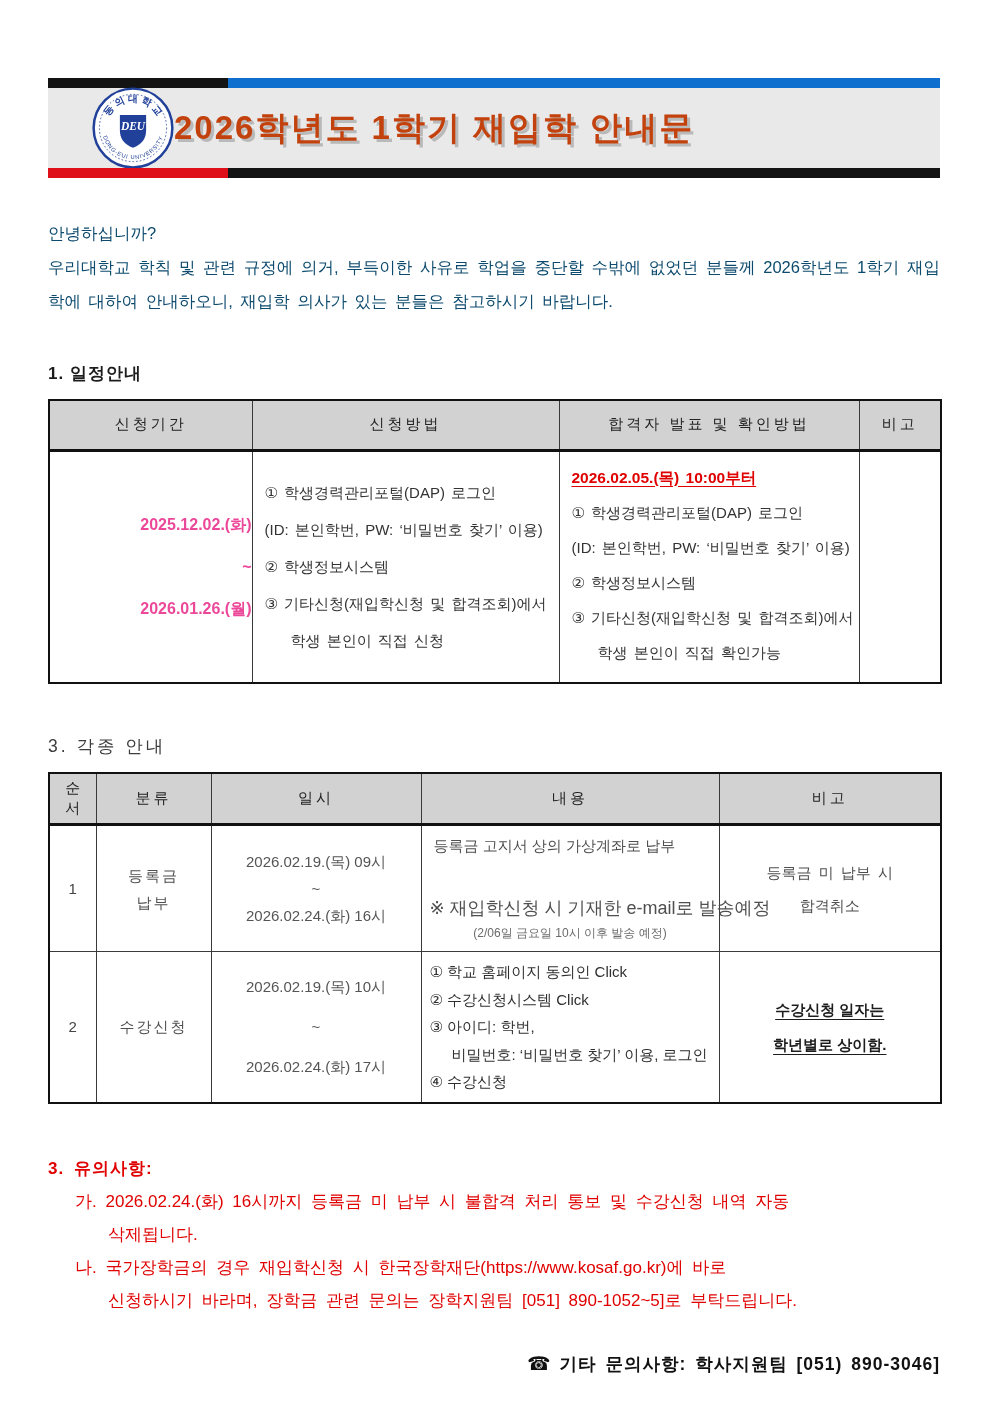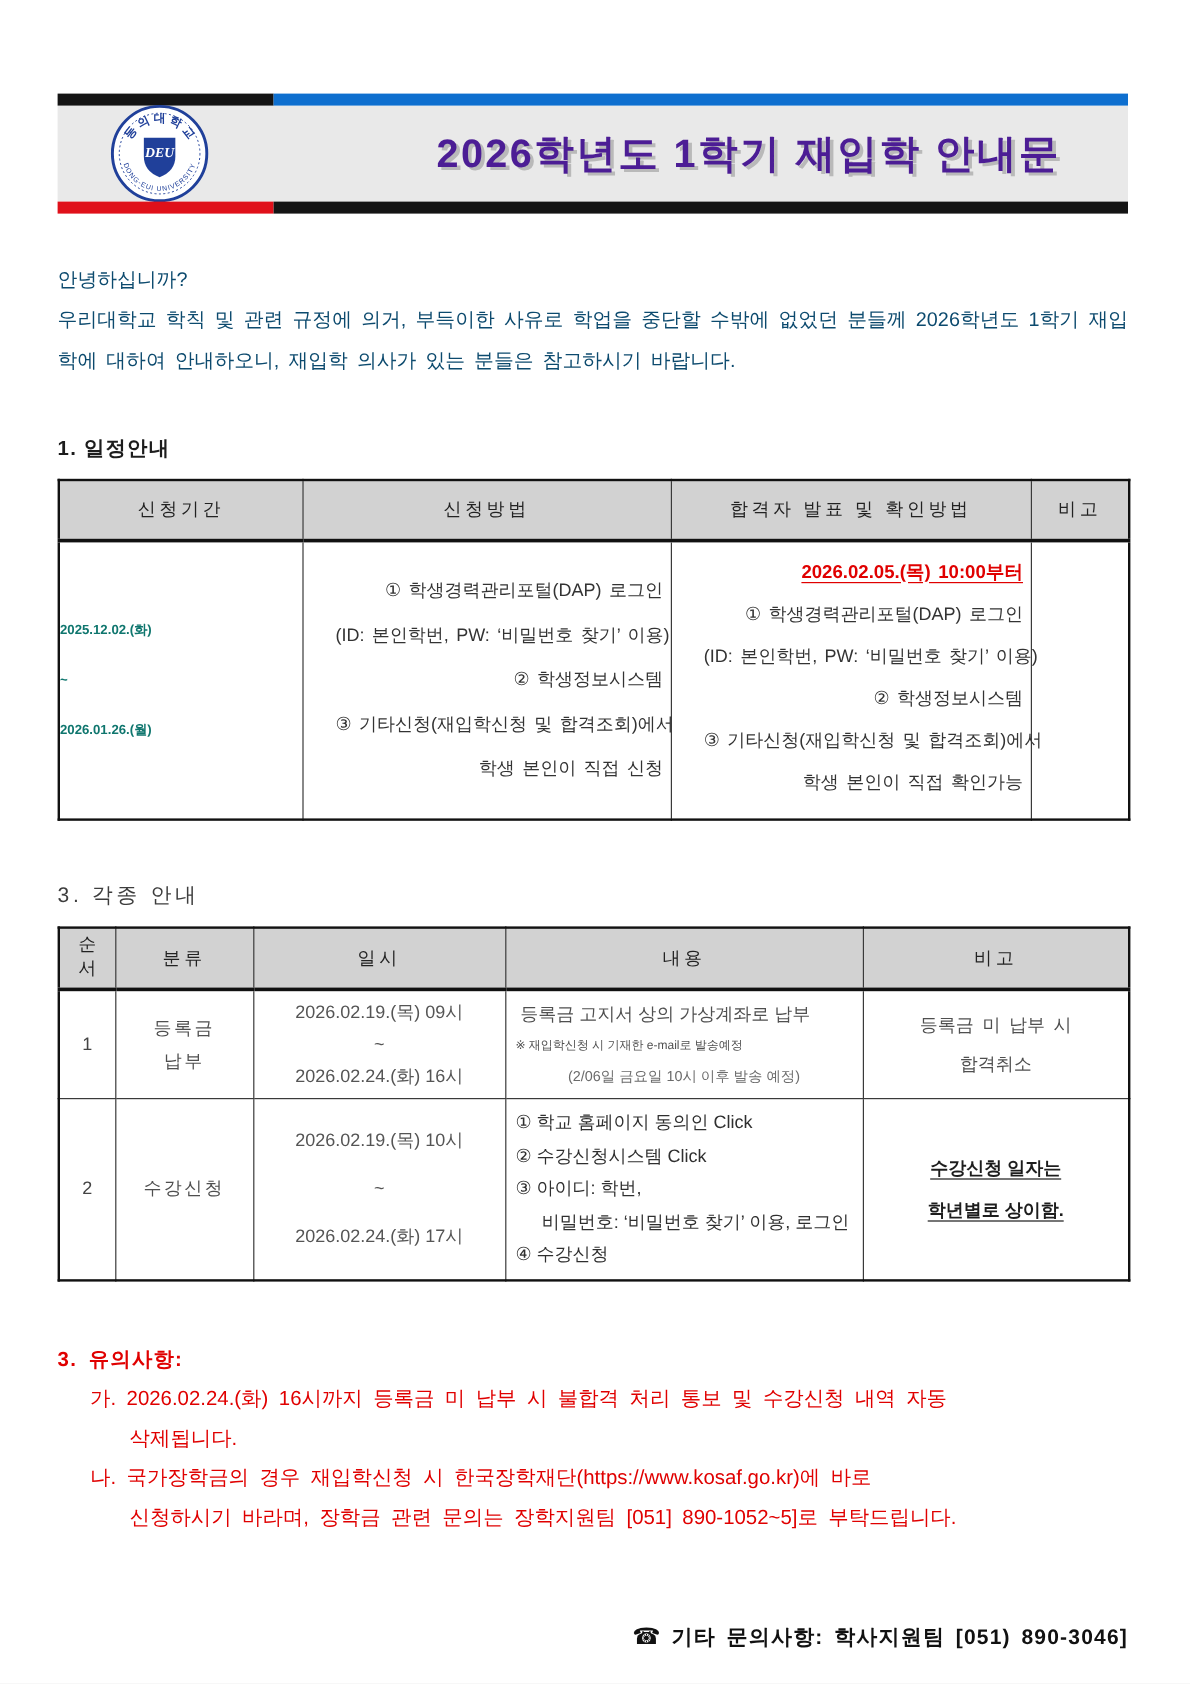--- a/index.html
+++ b/index.html
@@ -22,23 +22,23 @@
   .bar-top .seg-left { background: #141414; }
   .bar-top .seg-right { background: #0e6fcf; }
   .bar-bottom .seg-left { background: #e0101a; }
   .bar-bottom .seg-right { background: #141414; }
   .banner {
     height: 80px; background: #e9e9e9;
     display: flex; align-items: center;
   }
   .logo-wrap { margin-left: 44px; width: 82px; height: 82px; flex: 0 0 auto; }
   .page-title {
-    flex: 1; text-align: right; padding-right: 56px;
+    flex: 1; text-align: left; padding-right: 36px;
     font-size: 33px; font-weight: bold; letter-spacing: 2px;
-    color: #4c1d95; text-shadow: 3px 3px 0 #b9b9b9;
+    color: #c2410c; text-shadow: 3px 3px 0 #b9b9b9;
     white-space: nowrap;
   }
 
   
   .intro { margin-top: 38px; font-size: 16.5px; line-height: 34px; color: #0c4a6e; word-spacing: 3px; }
   .intro .para { text-align: justify; }
 
   
   .sec-h-bold { margin-top: 44px; font-size: 17px; font-weight: bold; color: #1c1c1c; letter-spacing: 1px; }
   .sec-h-light { margin-top: 50px; font-size: 17.5px; font-weight: normal; color: #3d3d3d; letter-spacing: 3px; }
@@ -47,38 +47,38 @@
   table { width: 892px; border-collapse: collapse; table-layout: fixed; margin-top: 14px; border: 2px solid #111; }
   th, td { border: 1px solid #3a3a3a; }
   thead th {
     background: #d2d2d2; font-weight: normal; font-size: 15px;
     color: #222; letter-spacing: 3px; border-bottom: 3px solid #111;
   }
   .t1 thead th { height: 50px; text-align: center; }
   .t2 thead th { height: 52px; }
   td { vertical-align: middle; font-size: 15px; color: #333; }
 
-  .cell-period { text-align: left; font-weight: bold; font-size: 11px; color: #0f766e; line-height: 42px; }
-  .cell-steps { padding: 12px 6px 12px 27px; line-height: 37px; word-spacing: 2px; white-space: nowrap; text-align: right; }
+  .cell-period { text-align: right; font-weight: bold; font-size: 16px; color: #ec4899; line-height: 42px; }
+  .cell-steps { padding: 12px 6px 12px 12px; line-height: 37px; word-spacing: 2px; white-space: nowrap; }
   .cell-steps.result { line-height: 35px; padding-top: 8px; }
   .indent { padding-left: 26px; }
   .u { text-underline-offset: 3px; }
   .result-headline { color: #e00000; font-weight: bold; font-size: 15.5px; text-decoration: underline; text-underline-offset: 3px; }
 
   .t2 .seq-head { line-height: 20px; letter-spacing: 0; }
   .t2 td.seq { text-align: center; color: #444; }
   .t2 .cat { text-align: center; color: #4f4f4f; line-height: 27px; letter-spacing: 2px; }
   .t2 .date { text-align: center; color: #555; }
   .row1 { height: 90px; }
   .row1 .date { line-height: 27px; }
   .row2 { height: 137px; }
   .row2 .date { line-height: 40px; }
   .r1-content { padding: 6px 4px; color: #4f4f4f; }
   .r1-content .l1 { font-size: 15px; padding-left: 8px; line-height: 27px; white-space: nowrap; }
-  .r1-content .l2 { font-size: 10px; line-height: 26px; padding-left: 4px; white-space: nowrap; }
+  .r1-content .l2 { font-size: 18px; line-height: 26px; padding-left: 4px; white-space: nowrap; margin-top: 36px; }
   .r1-content .l3 { font-size: 12px; line-height: 24px; text-align: center; color: #6b6b6b; }
   .r1-note { text-align: center; color: #4f4f4f; line-height: 33px; word-spacing: 3px; }
   .r2-content { padding: 6px 4px 6px 8px; color: #2f2f2f; line-height: 27.5px; white-space: nowrap; }
   .r2-content .cont { padding-left: 22px; }
   .r2-note { text-align: center; color: #1d1d1d; font-weight: bold; line-height: 35px; }
   .r2-note .nline { text-decoration: underline; text-underline-offset: 4px; }
 
   
   .cautions { margin-top: 48px; color: #e00000; font-size: 17px; line-height: 33px; word-spacing: 4px; }
   .cautions .head { font-weight: bold; letter-spacing: 1px; }

